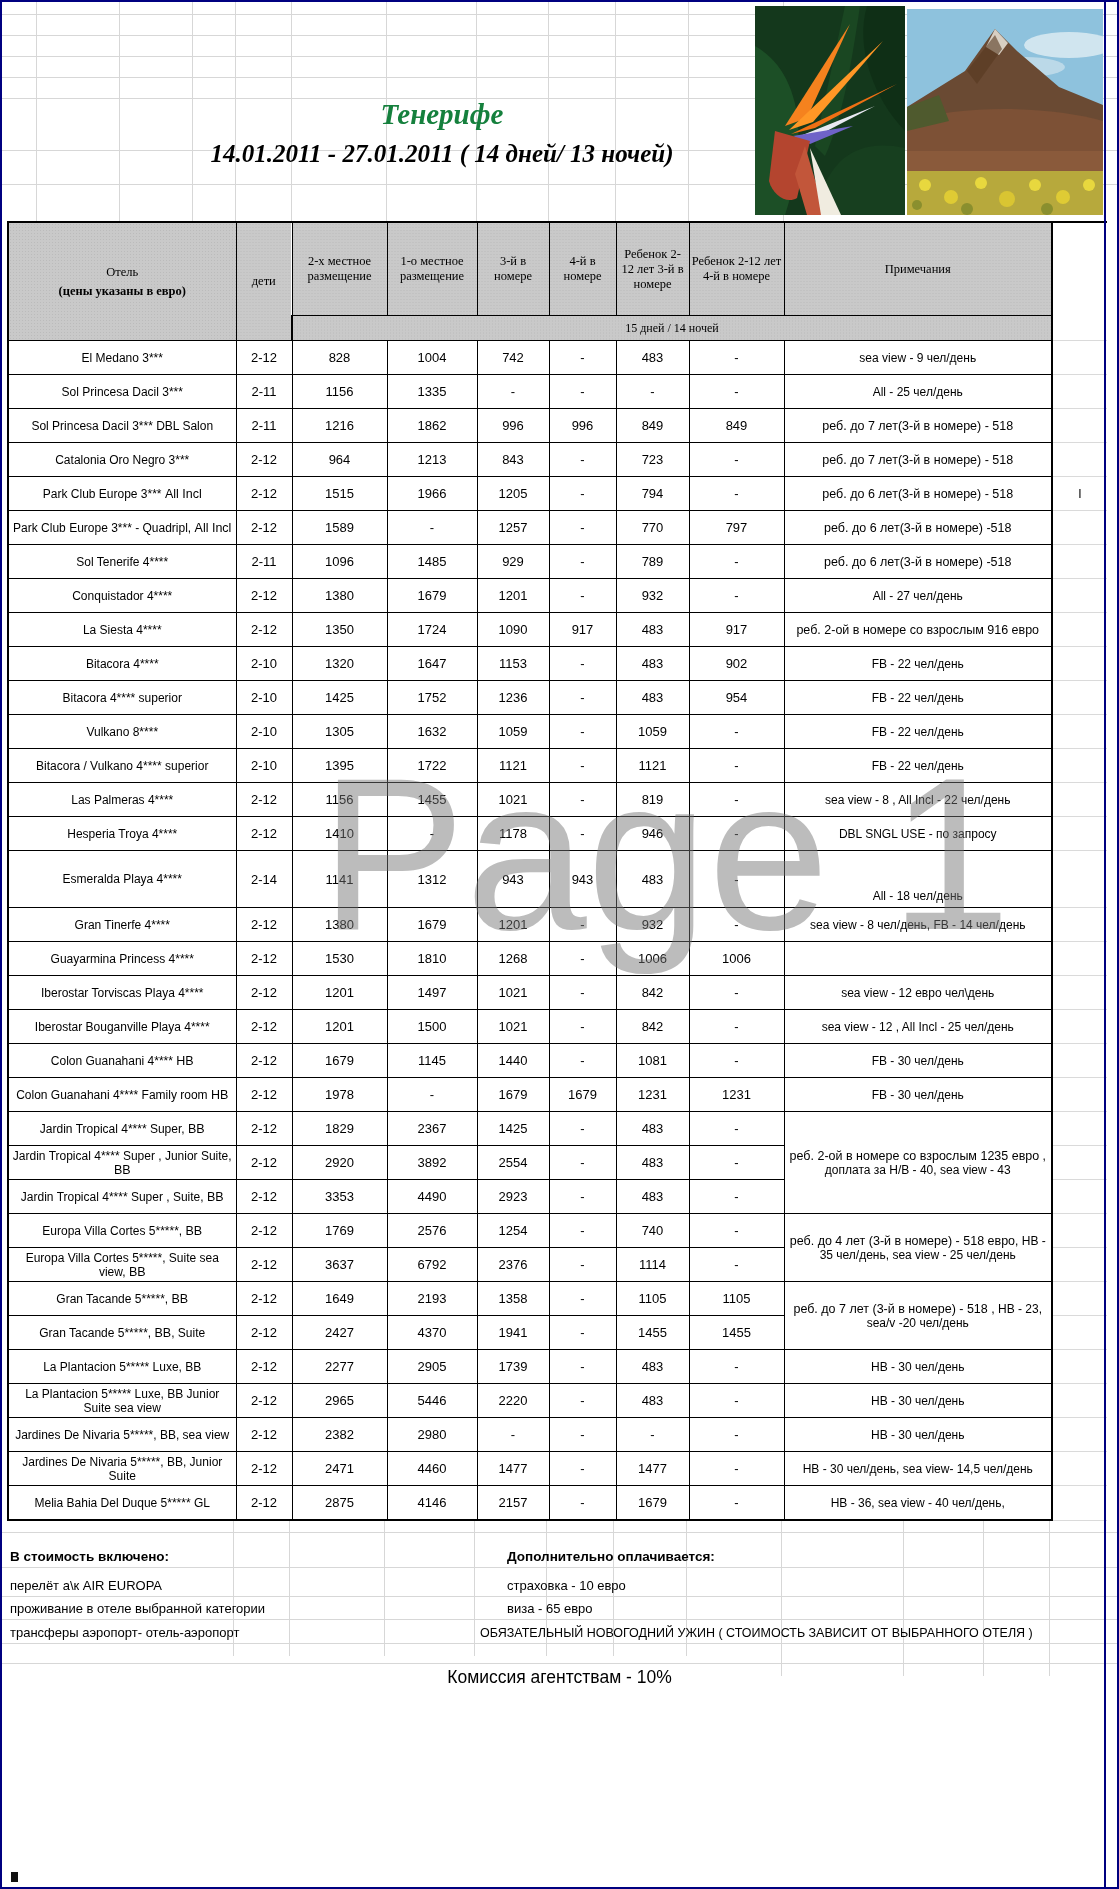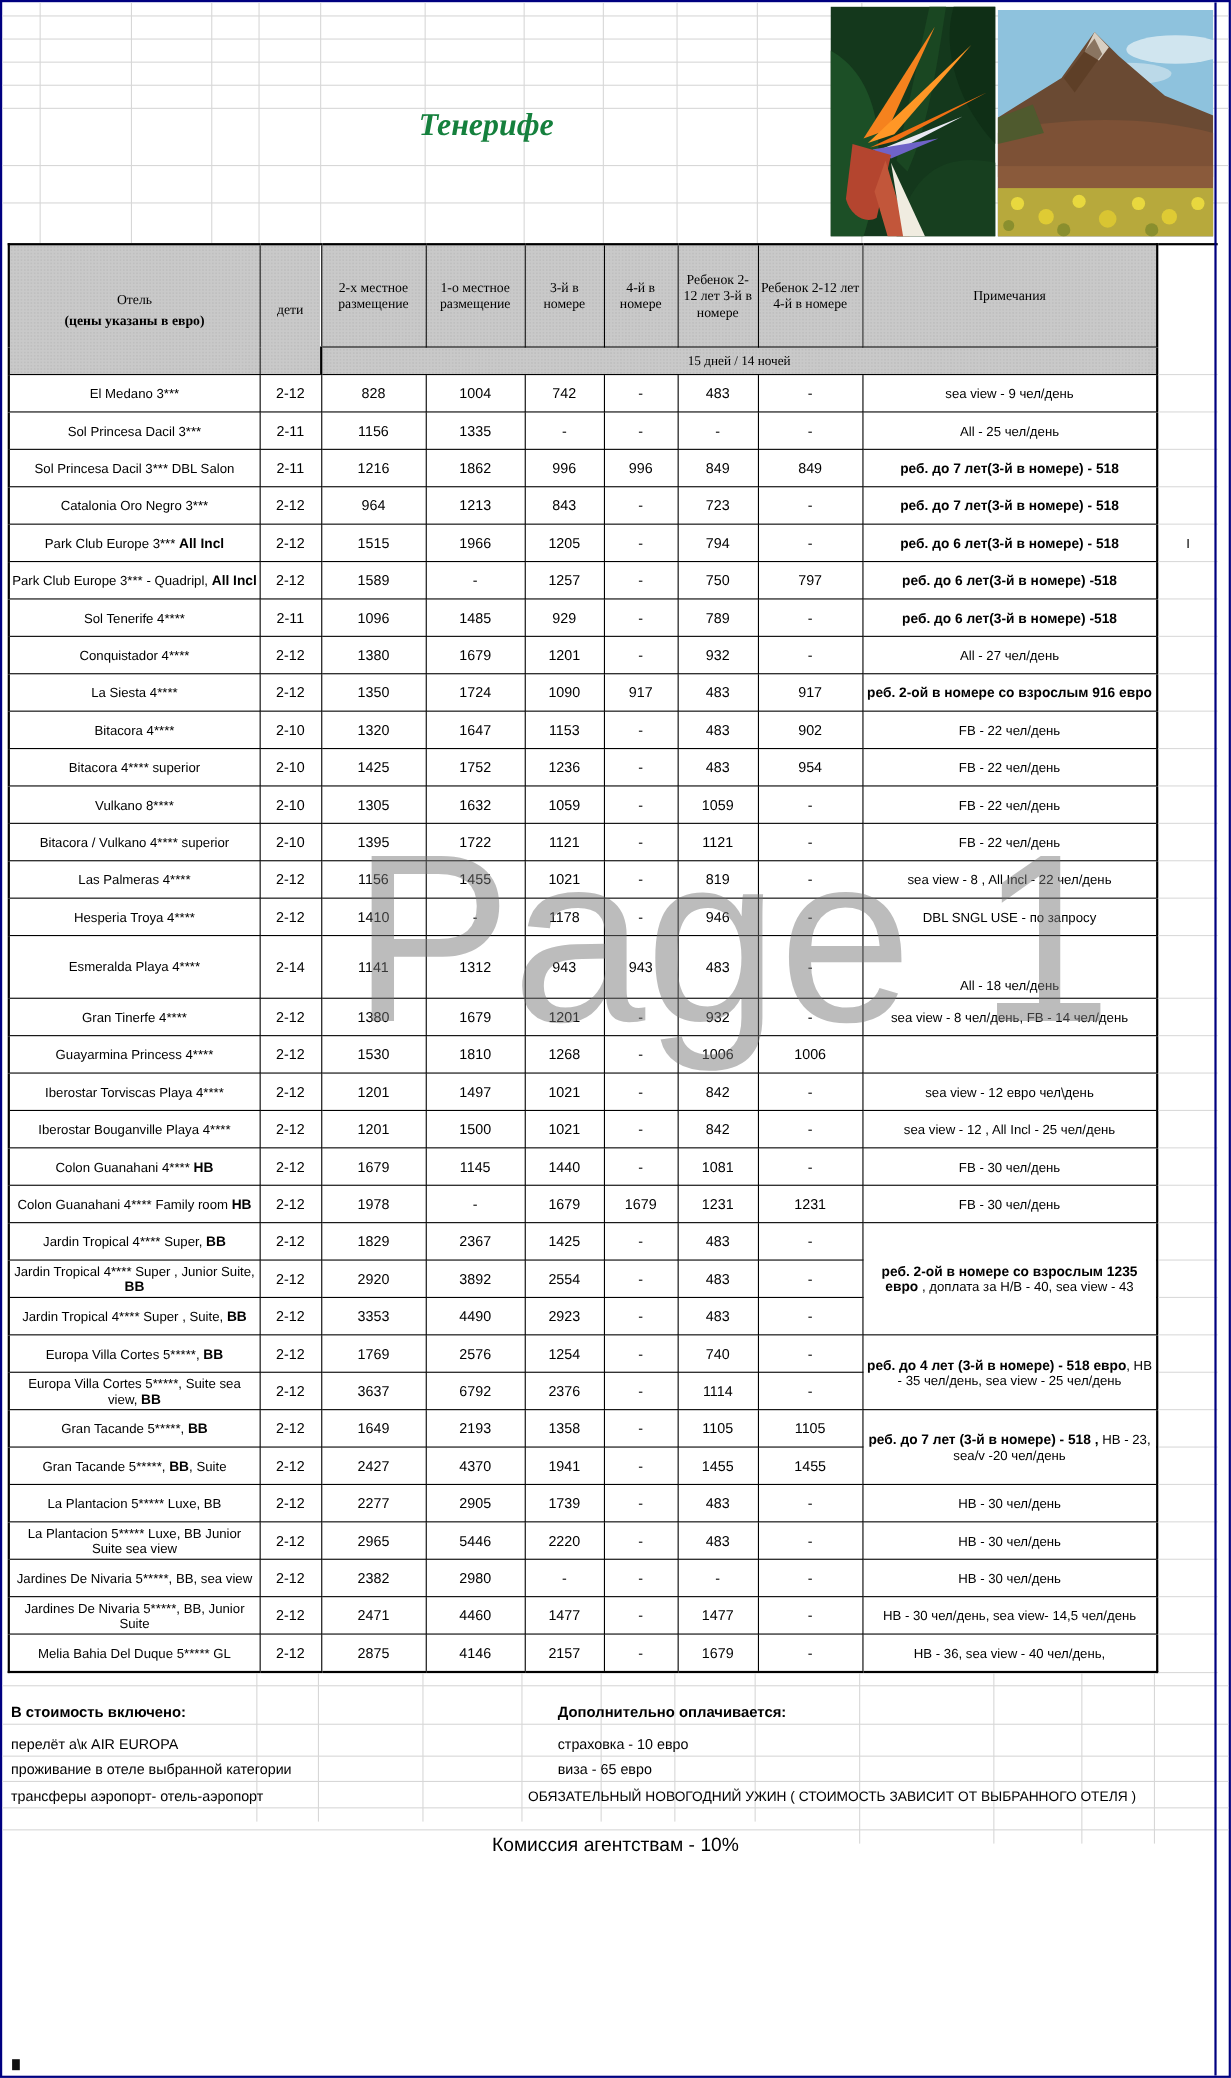--- a/index.html
+++ b/index.html
@@ -19,21 +19,21 @@
   .price thead th{background:#c9c9c9;
      background-image:radial-gradient(#bbb 0.5px, transparent 0.6px);background-size:3px 3px;
      font-family:"Liberation Serif",serif;font-weight:normal;font-size:12.5px;vertical-align:middle;text-align:center;}
   .price thead tr.ha th{height:88px;}
   .price thead tr.hb th{height:20px;font-size:12px;}
   .hotelhead .l2{font-weight:bold;margin-top:4px;}
   .price td{font-size:12px;text-align:center;vertical-align:middle;}
   td.hname{font-size:12px;height:29px;}
   td.num{font-size:13px;}
   td.note{font-size:12px;}
-  td.note .b,.b{font-weight:bold;font-size:12.5px;}
+  td.note .b,.b{font-weight:normal;font-size:12.5px;}
   tr.tall td{height:50px;}
   td.vbot{vertical-align:bottom;padding-bottom:4px;}
   
   .price thead tr.ha th{border-top:2px solid #000;}
   .price th:first-child,.price td:first-child{border-left:2px solid #000;}
   td.note,th.noteh{border-right:2px solid #000 !important;}
   .price tr:last-child td{border-bottom:2px solid #000;}
   
   .price th.gut,.price td.gut{border:none;border-bottom:1px solid #dadada;background:#fff;font-size:12px;}
   .price thead th.gut{background:#fff;border-top:none;}
@@ -78,20 +78,21 @@
     <div class="tv" style="left:289px"></div>
     <div class="tv" style="left:384px"></div>
     <div class="tv" style="left:474px"></div>
     <div class="tv" style="left:546px"></div>
     <div class="tv" style="left:613px"></div>
     <div class="tv" style="left:686px"></div>
     <div class="tv" style="left:781px"></div>
 
     <div class="titlewrap">
       <div class="title">Тенерифе</div>
+      <div class="subtitle">14.01.2011 -  27.01.2011 ( 14 дней/ 13 ночей)</div>
     </div>
 
     <svg class="photo" style="left:753px;top:4px" width="150" height="209" viewBox="0 0 150 209">
       <rect width="150" height="209" fill="#14381c"></rect>
       <path d="M0,40 C40,62 58,122 30,209 L0,209 Z" fill="#1c4f26"></path>
       <path d="M150,0 L150,125 C118,92 100,40 112,0 Z" fill="#0f2f16"></path>
       <path d="M60,209 C72,152 102,132 150,142 L150,209 Z" fill="#173f1f"></path>
       <path d="M90,0 L105,0 C96,60 88,110 70,150 L60,140 Z" fill="#1a4722"></path>
       <polygon points="30,120 95,18 52,112" fill="#f5821e"></polygon>
       <polygon points="34,124 128,35 58,116" fill="#ff9726"></polygon>
@@ -221,21 +222,21 @@
           <td class="note"><span class="b">реб. до 6 лет(3-й в номере) - 518</span></td>
           <td class="gut">I</td>
         </tr>
         <tr>
           <td class="hname"><span>Park Club Europe 3*** - Quadripl, </span><span class="b">All Incl</span></td>
           <td class="num">2-12</td>
           <td class="num">1589</td>
           <td class="num">-</td>
           <td class="num">1257</td>
           <td class="num">-</td>
-          <td class="num">750</td>
+          <td class="num">770</td>
           <td class="num">797</td>
           <td class="note"><span class="b">реб. до 6 лет(3-й в номере) -518</span></td>
           <td class="gut"></td>
         </tr>
         <tr>
           <td class="hname"><span>Sol Tenerife 4****</span></td>
           <td class="num">2-11</td>
           <td class="num">1096</td>
           <td class="num">1485</td>
           <td class="num">929</td>

